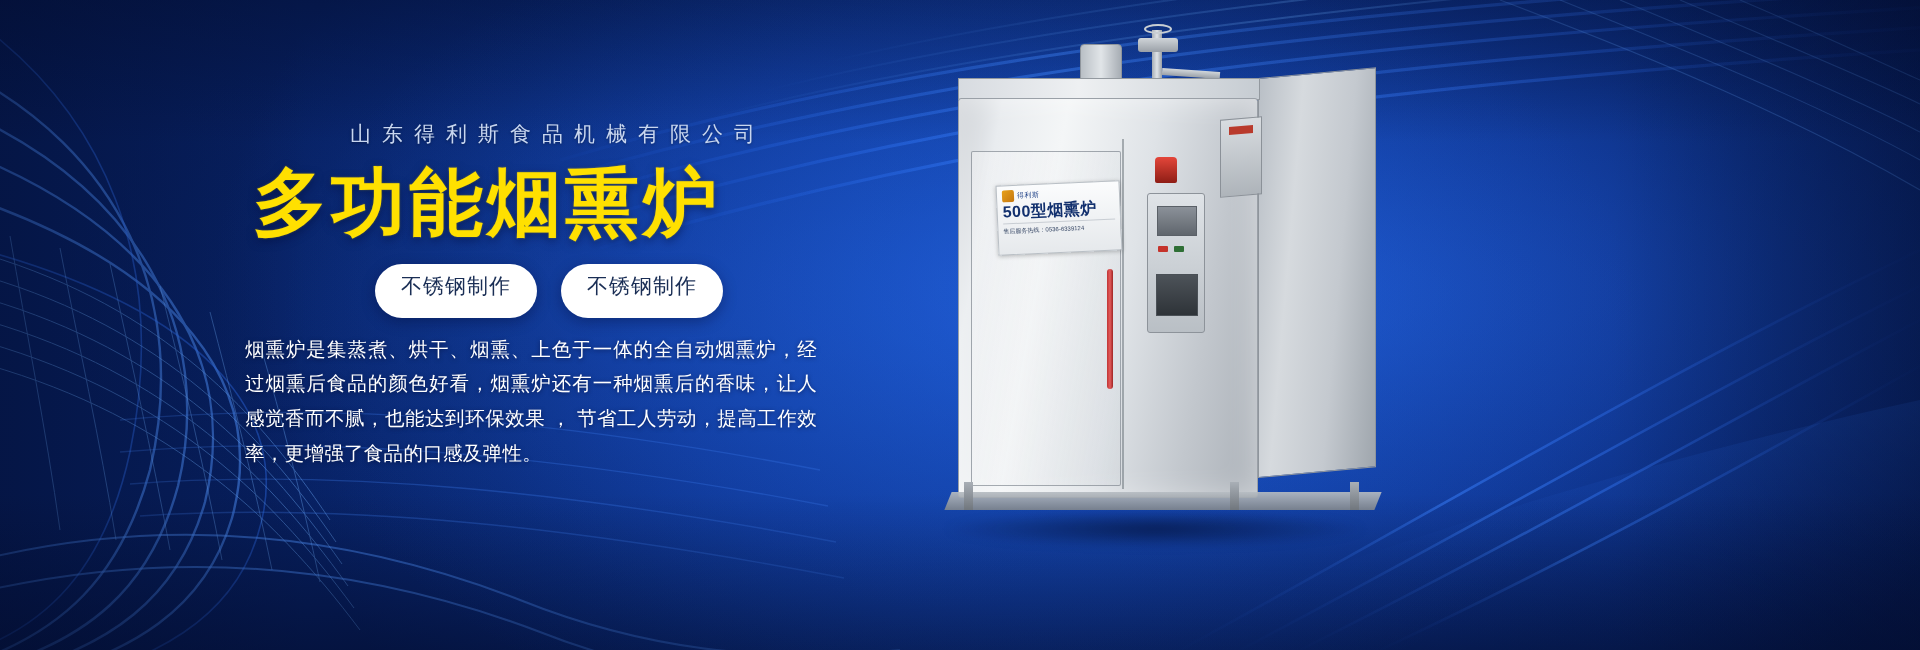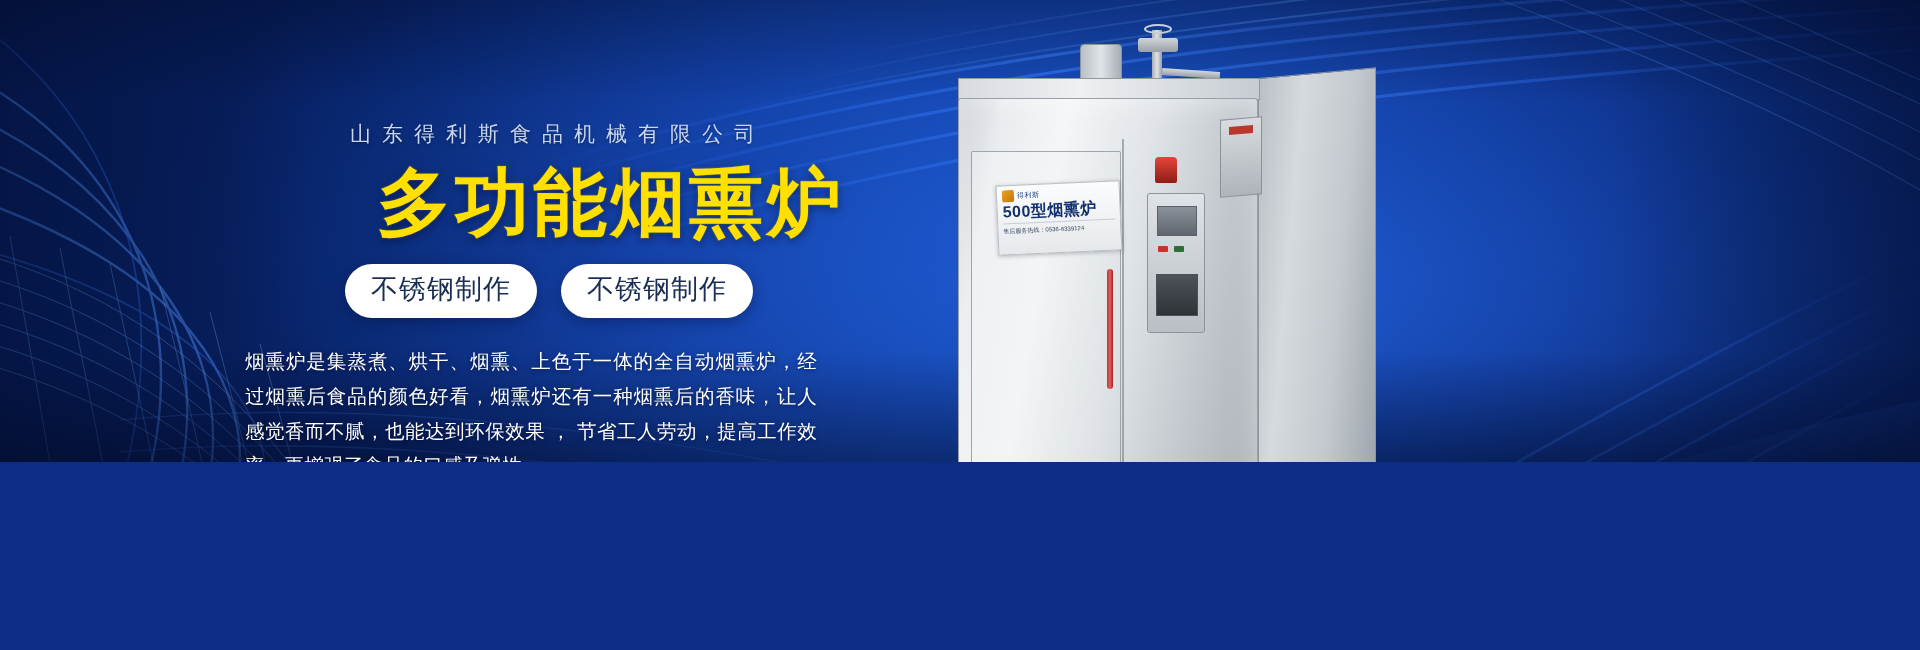--- a/index.html
+++ b/index.html
@@ -5,21 +5,21 @@
   * { box-sizing: border-box; margin: 0; padding: 0; }
   html, body {
     width: 1920px; height: 650px;
     overflow: hidden;
     font-family: "Liberation Sans", "DejaVu Sans", sans-serif;
     background: #0b2d86;
   }
 
   #banner {
     position: relative;
-    width: 1920px; height: 462px;
+    width: 1920px; height: 650px;
     overflow: hidden;
     background:
       radial-gradient(ellipse 900px 620px at 58% 46%, #1b53c8 0%, #1344ad 28%, #0f3796 52%, #0a2a78 74%, #071f5e 100%),
       linear-gradient(120deg, #071d57 0%, #0c2f8e 35%, #1145ae 60%, #0a2a7a 85%, #05164a 100%);
   }
 
   
   .deco { position: absolute; inset: 0; pointer-events: none; }
   .deco svg { position: absolute; inset: 0; width: 1920px; height: 650px; display: block; }
 
@@ -50,49 +50,49 @@
     white-space: nowrap;
   }
 
   .main-title {
     margin-top: 12px;
     font-size: 74px;
     font-weight: 700;
     color: #ffe000;
     letter-spacing: 4px;
     line-height: 1.12;
-    text-align: right;
+    text-align: left;
     padding-left: 8px;
     white-space: nowrap;
     text-shadow: 0 3px 10px rgba(0,12,60,0.55), 0 0 2px rgba(255,224,0,0.5);
   }
 
   .pill-row {
     margin-top: 20px;
     display: flex;
     gap: 24px;
     justify-content: center;
     padding-left: 8px;
   }
   .pill {
     background: #ffffff;
     color: #1a2e55;
-    font-size: 27px;
+    font-size: 21px;
     font-weight: 500;
     letter-spacing: 1px;
     border-radius: 999px;
-    padding: 9px 26px 11px;
+    padding: 9px 26px 18px;
     white-space: nowrap;
     box-shadow: 0 4px 14px rgba(0,10,50,0.35);
     line-height: 1.25;
     text-align: right;
   }
 
   .desc {
-    margin-top: 26px;
+    margin-top: 14px;
     color: #ffffff;
     font-size: 19.5px;
     line-height: 1.78;
     letter-spacing: 0.3px;
     text-shadow: 0 1px 4px rgba(0,8,40,0.6);
     width: 572px;
     text-align: justify;
   }
 
   

